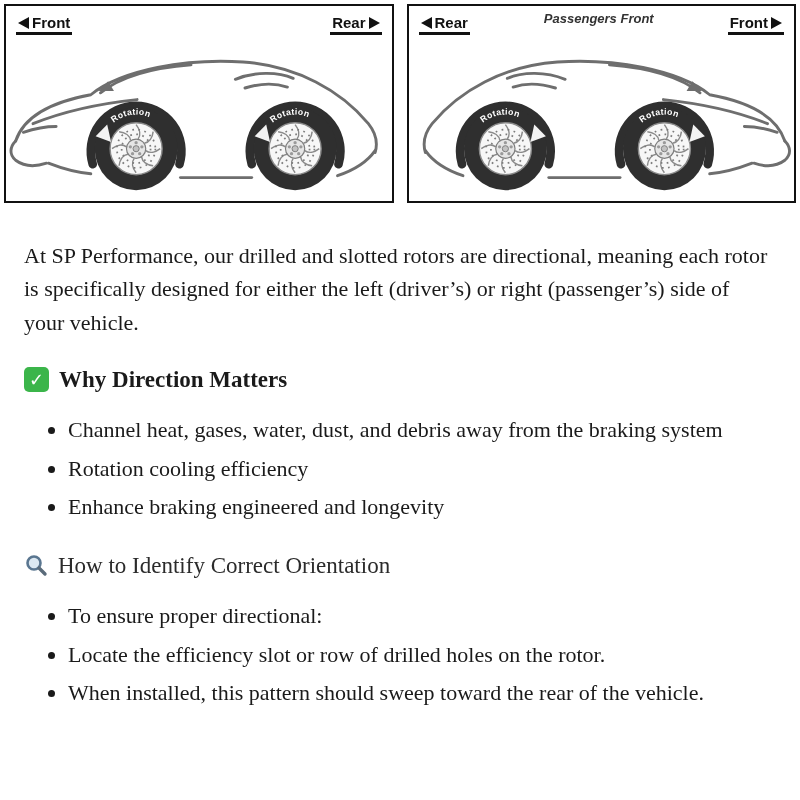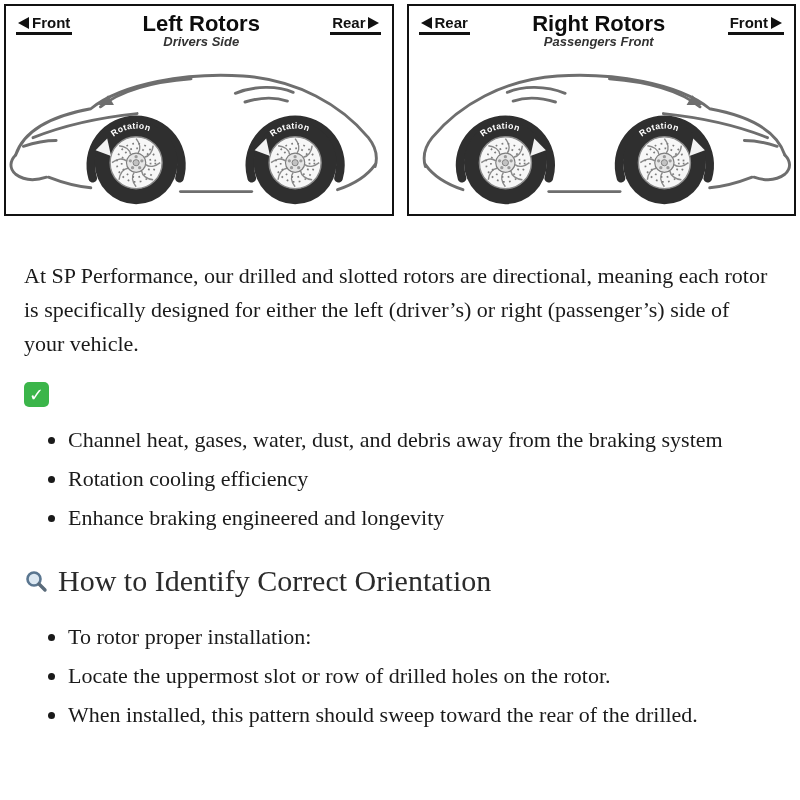--- a/index.html
+++ b/index.html
@@ -29,23 +29,23 @@
   .holes { fill:none; stroke:#7d7d7d; stroke-width:1.8; stroke-dasharray:1.8 4.6; }
   .hub   { fill:#e6e6e6; stroke:#7d7d7d; stroke-width:1.2; }
   .lug   { fill:#9a9a9a; }
   .axle  { fill:#c2c2c2; stroke:#7d7d7d; stroke-width:1; }
   .rottext { font-family:"Liberation Sans", sans-serif; font-size:9px; font-weight:bold;
              fill:#ffffff; letter-spacing:.4px; }
   .rotarrow { fill:#f2f2f2; }
 
   
   .content { padding:14px 26px 24px 24px; font-size:22px; line-height:1.53; }
-  .content p { margin:15px 0 10px 0; }
+  .content p { margin:8px 0 10px 0; }
   h2.sec { font-size:23px; font-weight:bold; margin:22px 0 16px 0; display:flex; align-items:center; gap:10px; }
-  h3.sec { font-size:30px; font-weight:normal; color:#2b2b2b; margin:24px 0 16px 0;
+  h3.sec { font-size:23px; font-weight:normal; color:#2b2b2b; margin:24px 0 16px 0;
            display:flex; align-items:center; gap:10px; }
   .check-badge { display:inline-block; width:25px; height:25px; border-radius:5px;
                  background:#3bb54a; color:#fff; font-family:"DejaVu Sans", sans-serif;
                  font-size:18px; line-height:25px; text-align:center; font-weight:bold; flex:0 0 auto; }
   .mag-icon { flex:0 0 auto; display:inline-block; }
   ul.blist { margin:0 0 10px 0; padding-left:44px; }
   ul.blist li { margin:5px 0; }
 </style>
 </head>
 <body>
@@ -92,24 +92,20 @@
 </svg>
 
 <div class="diagram">
 
   <div class="panel">
     <div class="panel-head">
       <span class="dir">
         <span class="tri-left"></span>
         <span>Front</span>
       </span>
-      <div class="titles">
-        <div class="p-title">Left Rotors</div>
-        <div class="p-sub">Drivers Side</div>
-      </div>
       <span class="dir">
         <span>Rear</span>
         <span class="tri-right"></span>
       </span>
     </div>
     <svg class="car" viewBox="0 0 400 172">
       <use href="#car-body-left" xlink:href="#car-body-left"></use>
       <use href="#wheel-core" xlink:href="#wheel-core" transform="translate(135,118)"></use>
       <use href="#wheel-core" xlink:href="#wheel-core" transform="translate(300,118)"></use>
       <g transform="translate(135,118)">
@@ -125,21 +121,20 @@
     </svg>
   </div>
 
   <div class="panel">
     <div class="panel-head">
       <span class="dir">
         <span class="tri-left"></span>
         <span>Rear</span>
       </span>
       <div class="titles">
-        <div class="p-title">Right Rotors</div>
         <div class="p-sub">Passengers Front</div>
       </div>
       <span class="dir">
         <span>Front</span>
         <span class="tri-right"></span>
       </span>
     </div>
     <svg class="car" viewBox="0 0 400 172">
       <g transform="translate(400,0) scale(-1,1)">
         <use href="#car-body-left" xlink:href="#car-body-left"></use>
@@ -159,36 +154,37 @@
     </svg>
   </div>
 </div>
 
 <div class="content">
 
   <p>At SP Performance, our drilled and slotted rotors are directional, meaning each rotor is specifically designed for either the left (driver’s) or right (passenger’s) side of your vehicle.</p>
 
   <h2 class="sec">
     <span class="check-badge">✓</span>
+    <span>Why Direction Matters</span>
   </h2>
 
 
   <ul class="blist">
     <li>Channel heat, gases, water, dust, and debris away from the braking system</li>
     <li>Rotation cooling efficiency</li>
     <li>Enhance braking engineered and longevity</li>
   </ul>
 
   <h3 class="sec">
     <svg class="mag-icon" width="24" height="24" viewBox="0 0 24 24">
       <circle cx="10" cy="10" r="6.5" fill="#dce8f2" stroke="#5a7690" stroke-width="2.6"></circle>
       <line x1="15" y1="15" x2="21" y2="21" stroke="#5a6b7a" stroke-width="3.4" stroke-linecap="round"></line>
     </svg>
     <span>How to Identify Correct Orientation</span>
   </h3>
 
   <ul class="blist">
-    <li>To rotor proper installation:</li>
-    <li>Locate the uppermost slot or row of drilled holes on the rotor.</li>
-    <li>When installed, this pattern should sweep toward the rear of the drilled.</li>
+    <li>To ensure proper directional:</li>
+    <li>Locate the efficiency slot or row of drilled holes on the rotor.</li>
+    <li>When installed, this pattern should sweep toward the rear of the vehicle.</li>
   </ul>
 
 </div>
 
 </body></html>

